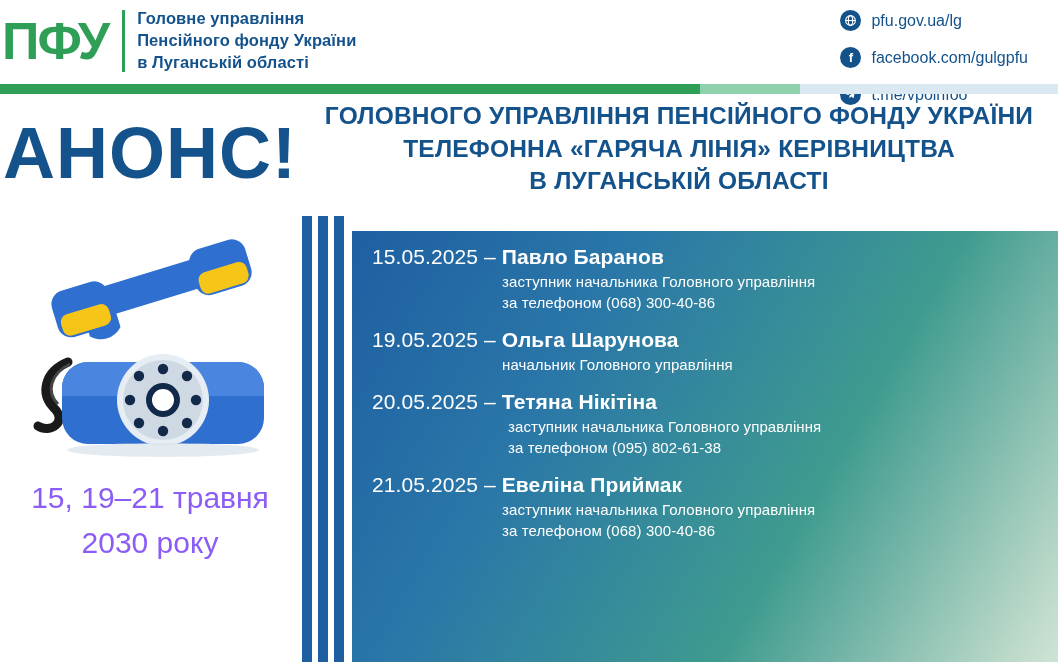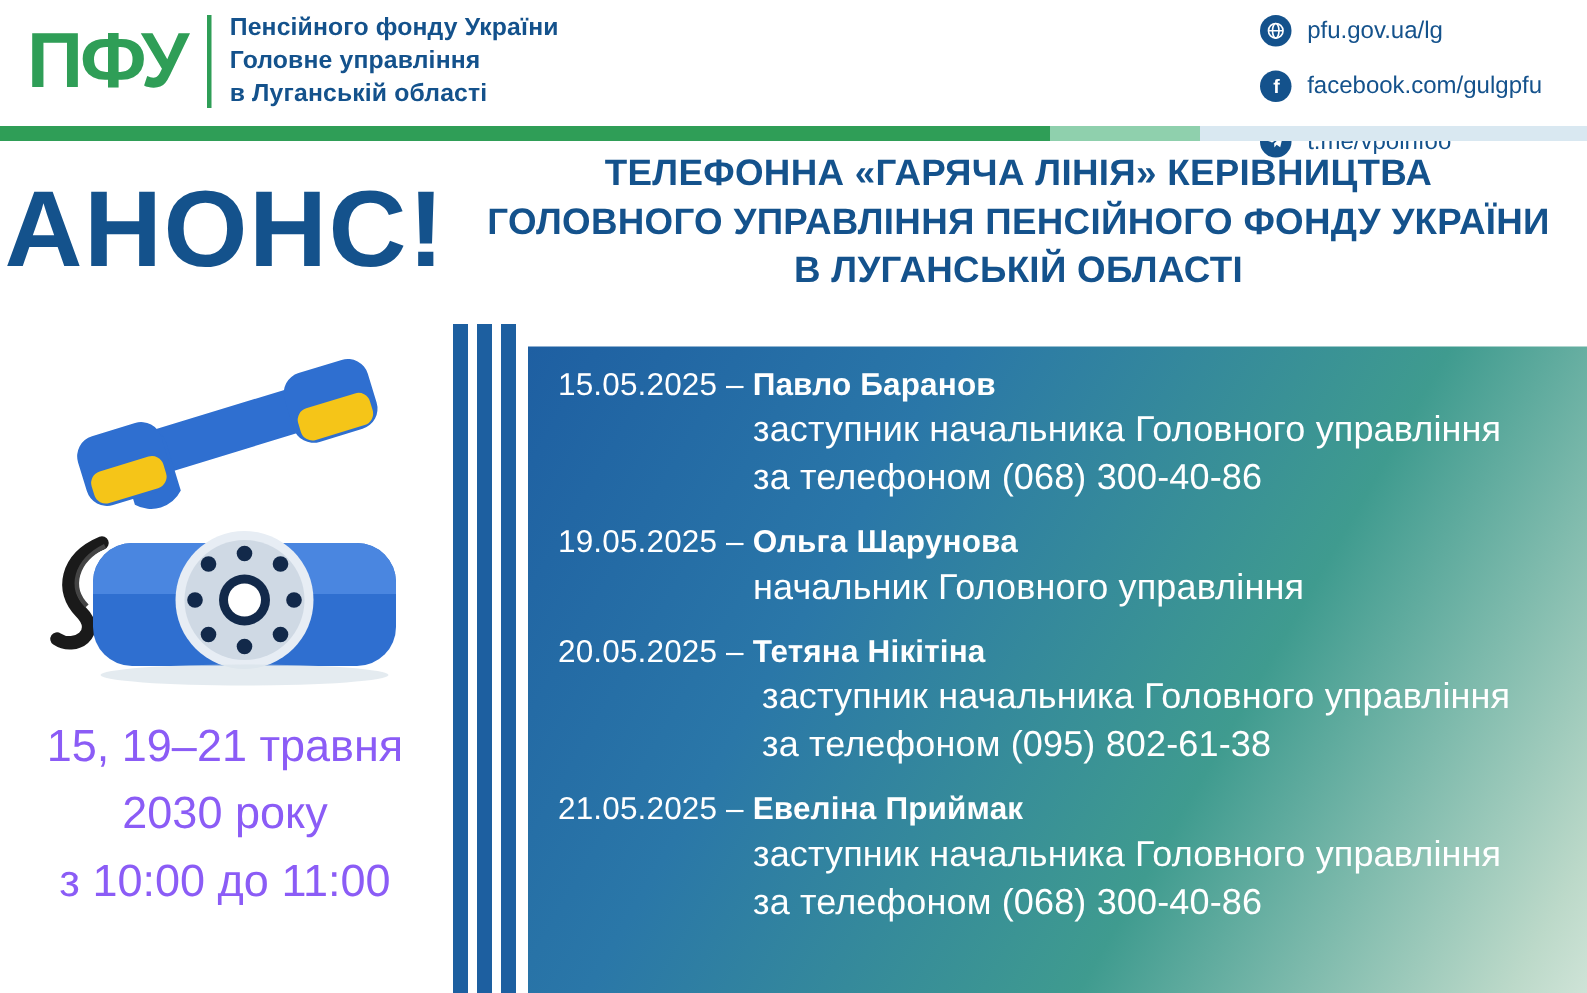--- a/index.html
+++ b/index.html
@@ -15,21 +15,21 @@
     background: #ffffff;
   }
 
   
   .header {
     position: absolute; left: 0; top: 0;
     width: 1058px; height: 88px;
     background: #ffffff;
   }
   .logo-block {
-    position: absolute; left: 18px; top: 8px;
+    position: absolute; left: 2px; top: 8px;
     display: flex; align-items: center;
   }
   .logo-pfu {
     font-family: "Liberation Sans", sans-serif;
     font-weight: bold;
     font-size: 52px;
     letter-spacing: -2px;
     color: #2f9e57;
     line-height: 1;
     padding-right: 14px;
@@ -119,38 +119,38 @@
     background: linear-gradient(120deg, #1e5fa2 0%, #2a77a8 28%, #3f9b8f 60%, #bcd9c9 88%, #e8f1ea 100%);
     padding: 14px 20px 10px 20px;
     margin-top: 15px;
   }
   .entry { color: #ffffff; margin-bottom: 17px; }
   .entry:last-child { margin-bottom: 0; }
   .entry .line1 { font-size: 21px; font-weight: bold; letter-spacing: 0.1px; }
   .entry .line1 .date { font-weight: normal; }
   .entry .line2,
   .entry .line3 {
-    font-size: 24px; font-weight: normal;
+    font-size: 15px; font-weight: normal;
     margin-left: 130px; margin-top: 4px;
     letter-spacing: 0.1px;
   }
   .entry.indent .line2, .entry.indent .line3 { margin-left: 136px; }
 </style>
 </head>
 <body>
 
 <div class="poster">
 
   <div class="header">
     <div class="logo-block">
       <div class="logo-pfu">ПФУ</div>
       <div class="logo-divider"></div>
       <div class="logo-text">
+        <div>Головне управління</div>
         <div>Пенсійного фонду України</div>
-        <div>Головне управління</div>
         <div>в Луганській області</div>
       </div>
     </div>
 
     <div class="contacts">
       <div class="contact-row">
         <span class="cicon">
           <svg width="13" height="13" viewBox="0 0 24 24" fill="none" stroke="#ffffff" stroke-width="2">
             <circle cx="12" cy="12" r="9"></circle>
               <ellipse cx="12" cy="12" rx="4" ry="9"></ellipse>
@@ -215,27 +215,26 @@
           <circle cx="120" cy="188" r="5.2"></circle>
           <circle cx="129" cy="164" r="5.2"></circle>
         </g>
         <ellipse cx="153" cy="238" rx="96" ry="7" fill="#d8e2ea" opacity="0.7"></ellipse>
       </svg>
     </div>
 
     <div class="dates">
       <div>15, 19–21 травня</div>
       <div>2030 року</div>
-      <div>з 10:00 до 11:00</div>
     </div>
   </div>
 
   <div class="right-title">
+    <div>ГОЛОВНОГО УПРАВЛІННЯ ПЕНСІЙНОГО ФОНДУ УКРАЇНИ</div>
     <div>ТЕЛЕФОННА «ГАРЯЧА ЛІНІЯ» КЕРІВНИЦТВА</div>
-    <div>ГОЛОВНОГО УПРАВЛІННЯ ПЕНСІЙНОГО ФОНДУ УКРАЇНИ</div>
     <div>В ЛУГАНСЬКІЙ ОБЛАСТІ</div>
   </div>
 
   <div class="panel">
     <div class="bars">
       <div class="bar b1"></div>
       <div class="bar b2"></div>
       <div class="bar b3"></div>
     </div>
     <div class="panel-body">

